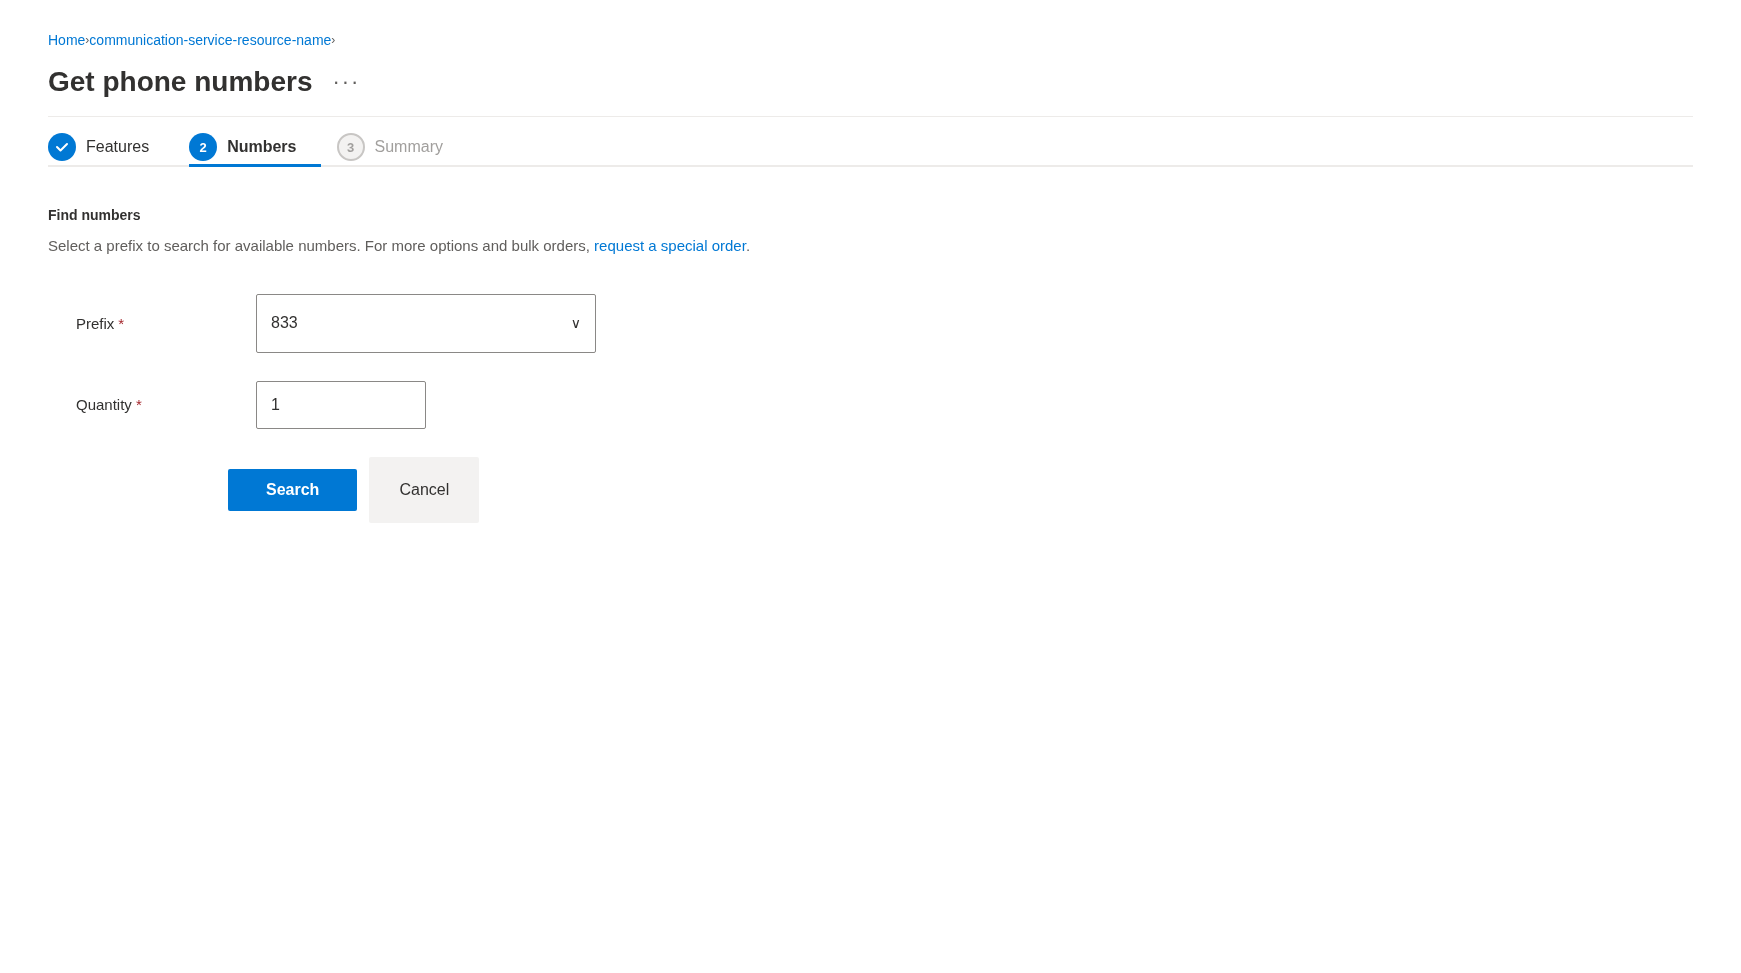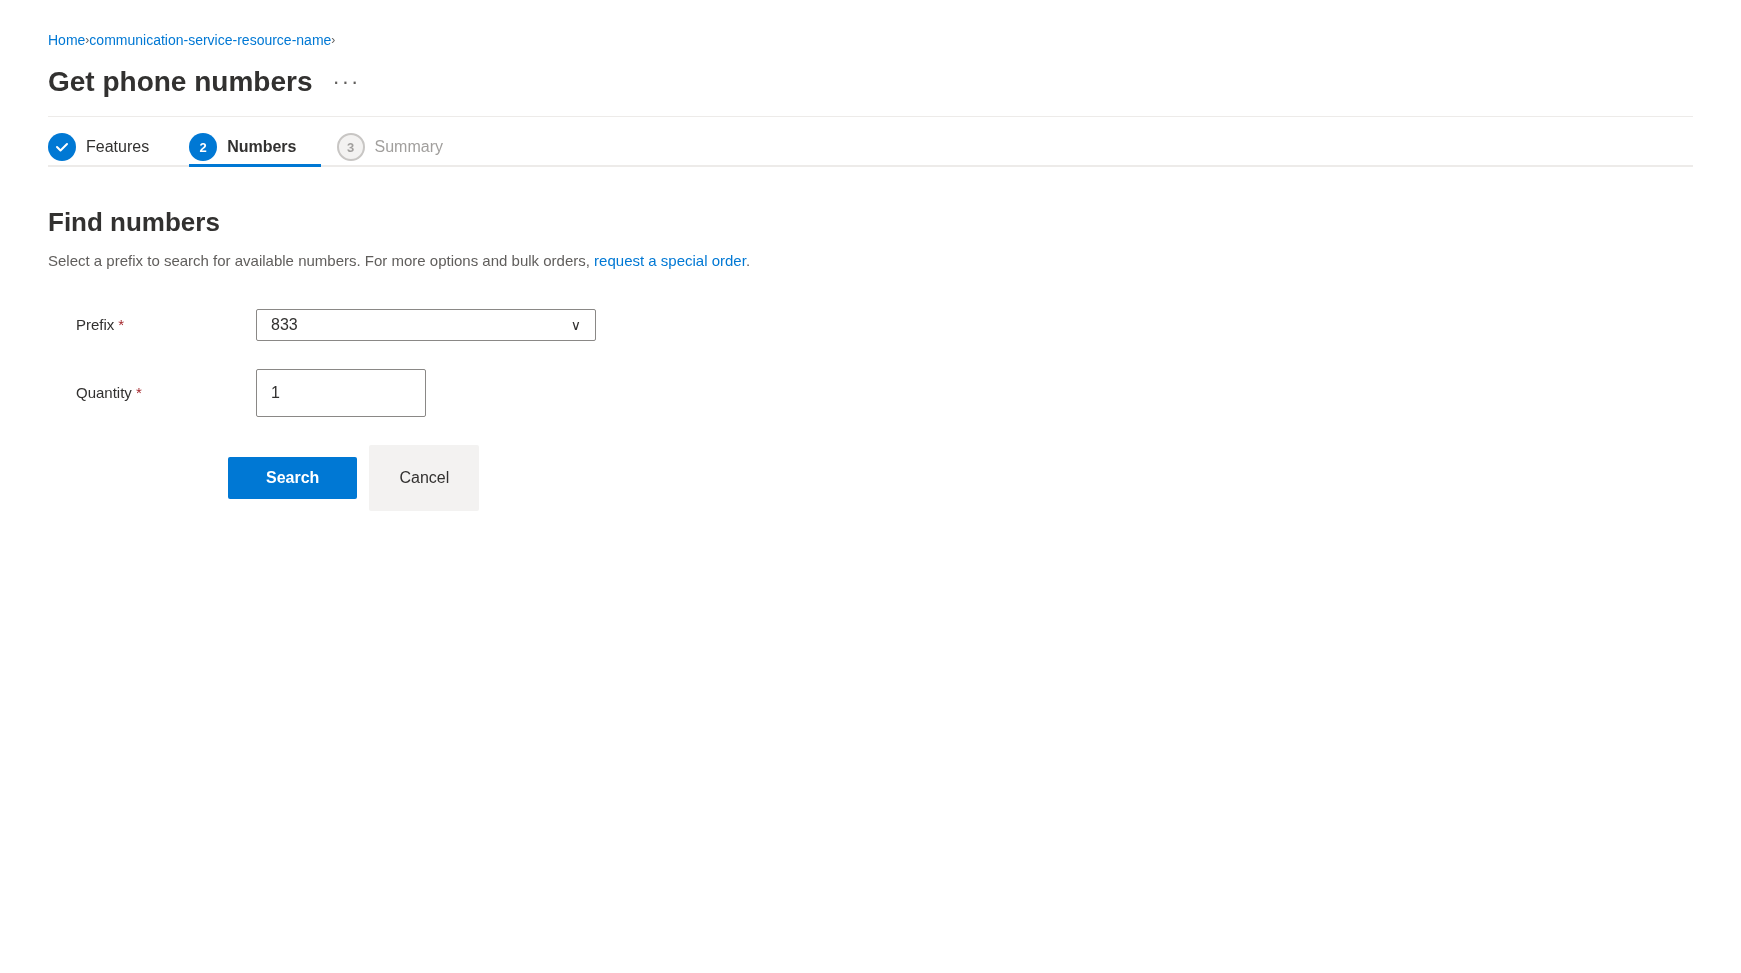--- a/index.html
+++ b/index.html
@@ -144,21 +144,21 @@
     .tab-label {
       font-size: 16px;
     }
 
     
     .main-content {
       max-width: 900px;
     }
 
     .section-title {
-      font-size: 26px;
+      font-size: 14px;
       font-weight: 700;
       color: #323130;
       margin-bottom: 12px;
     }
 
     .section-description {
       font-size: 15px;
       color: #605e5c;
       margin-bottom: 36px;
       line-height: 1.5;
@@ -190,21 +190,21 @@
     }
 
     .form-control-wrapper {
       flex: 1;
       max-width: 340px;
     }
 
     
     .dropdown-select {
       width: 340px;
-      height: 32px;
+      height: 59px;
       border: 1px solid #8a8886;
       border-radius: 2px;
       background: white;
       display: flex;
       align-items: center;
       justify-content: space-between;
       padding: 0 14px;
       cursor: pointer;
       font-size: 16px;
       color: #323130;

